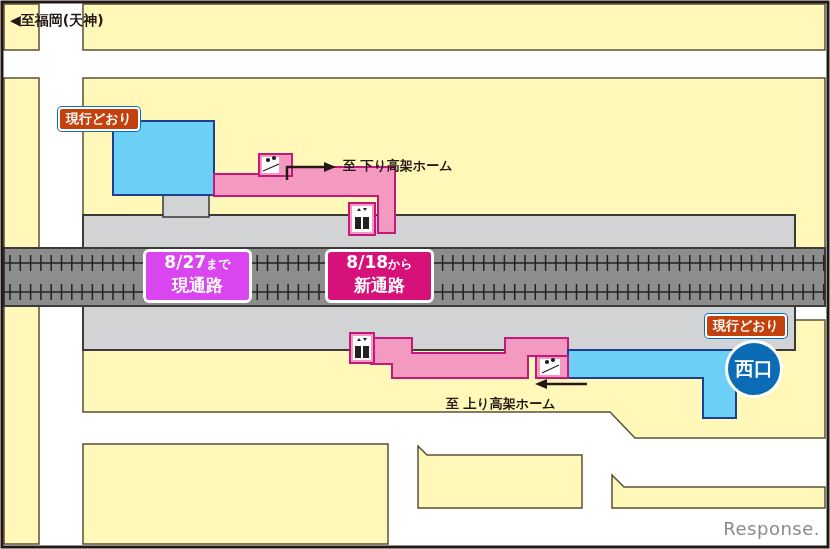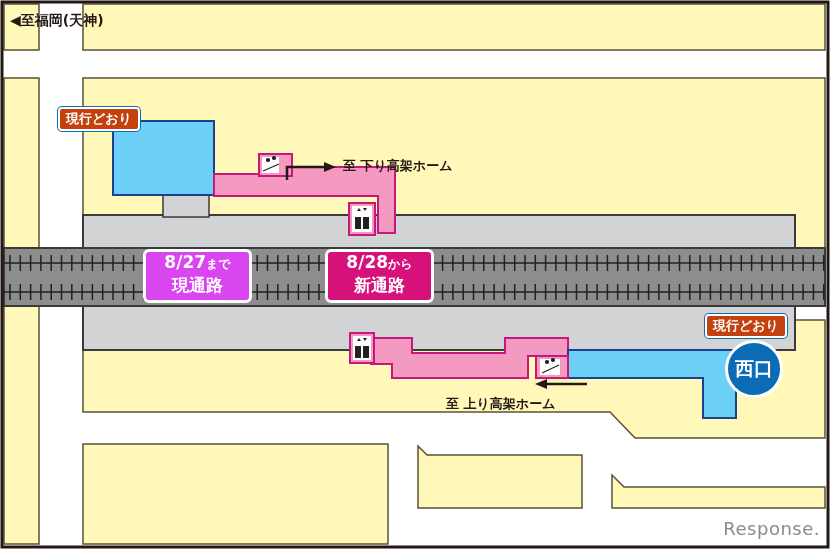--- a/index.html
+++ b/index.html
@@ -265,21 +265,21 @@
   <div class="pill" style="left:58px; top:107px;">現行どおり</div>
 
   <div class="pill" style="left:705px; top:314px;">現行どおり</div>
   <div class="circ" style="left:725px; top:340px;">西口</div>
 
   <div class="box" style="left:143px; top:249px; width:103px; height:48px; background:#d946ef;">
     <div><span>8/27</span><small>まで</small></div>
     <div>現通路</div>
   </div>
   <div class="box" style="left:325px; top:249px; width:103px; height:48px; background:#d6117a;">
-    <div><span>8/28</span><small>から</small></div>
+    <div><span>8/18</span><small>から</small></div>
     <div>新通路</div>
   </div>
 
   <div class="lbl dest" style="left:446px; top:395px;">
     <span>至</span> <span>上り高架ホーム</span>
   </div>
   <div class="lbl dest" style="left:343px; top:157px;">
     <span>至</span> <span>下り高架ホーム</span>
   </div>
 

